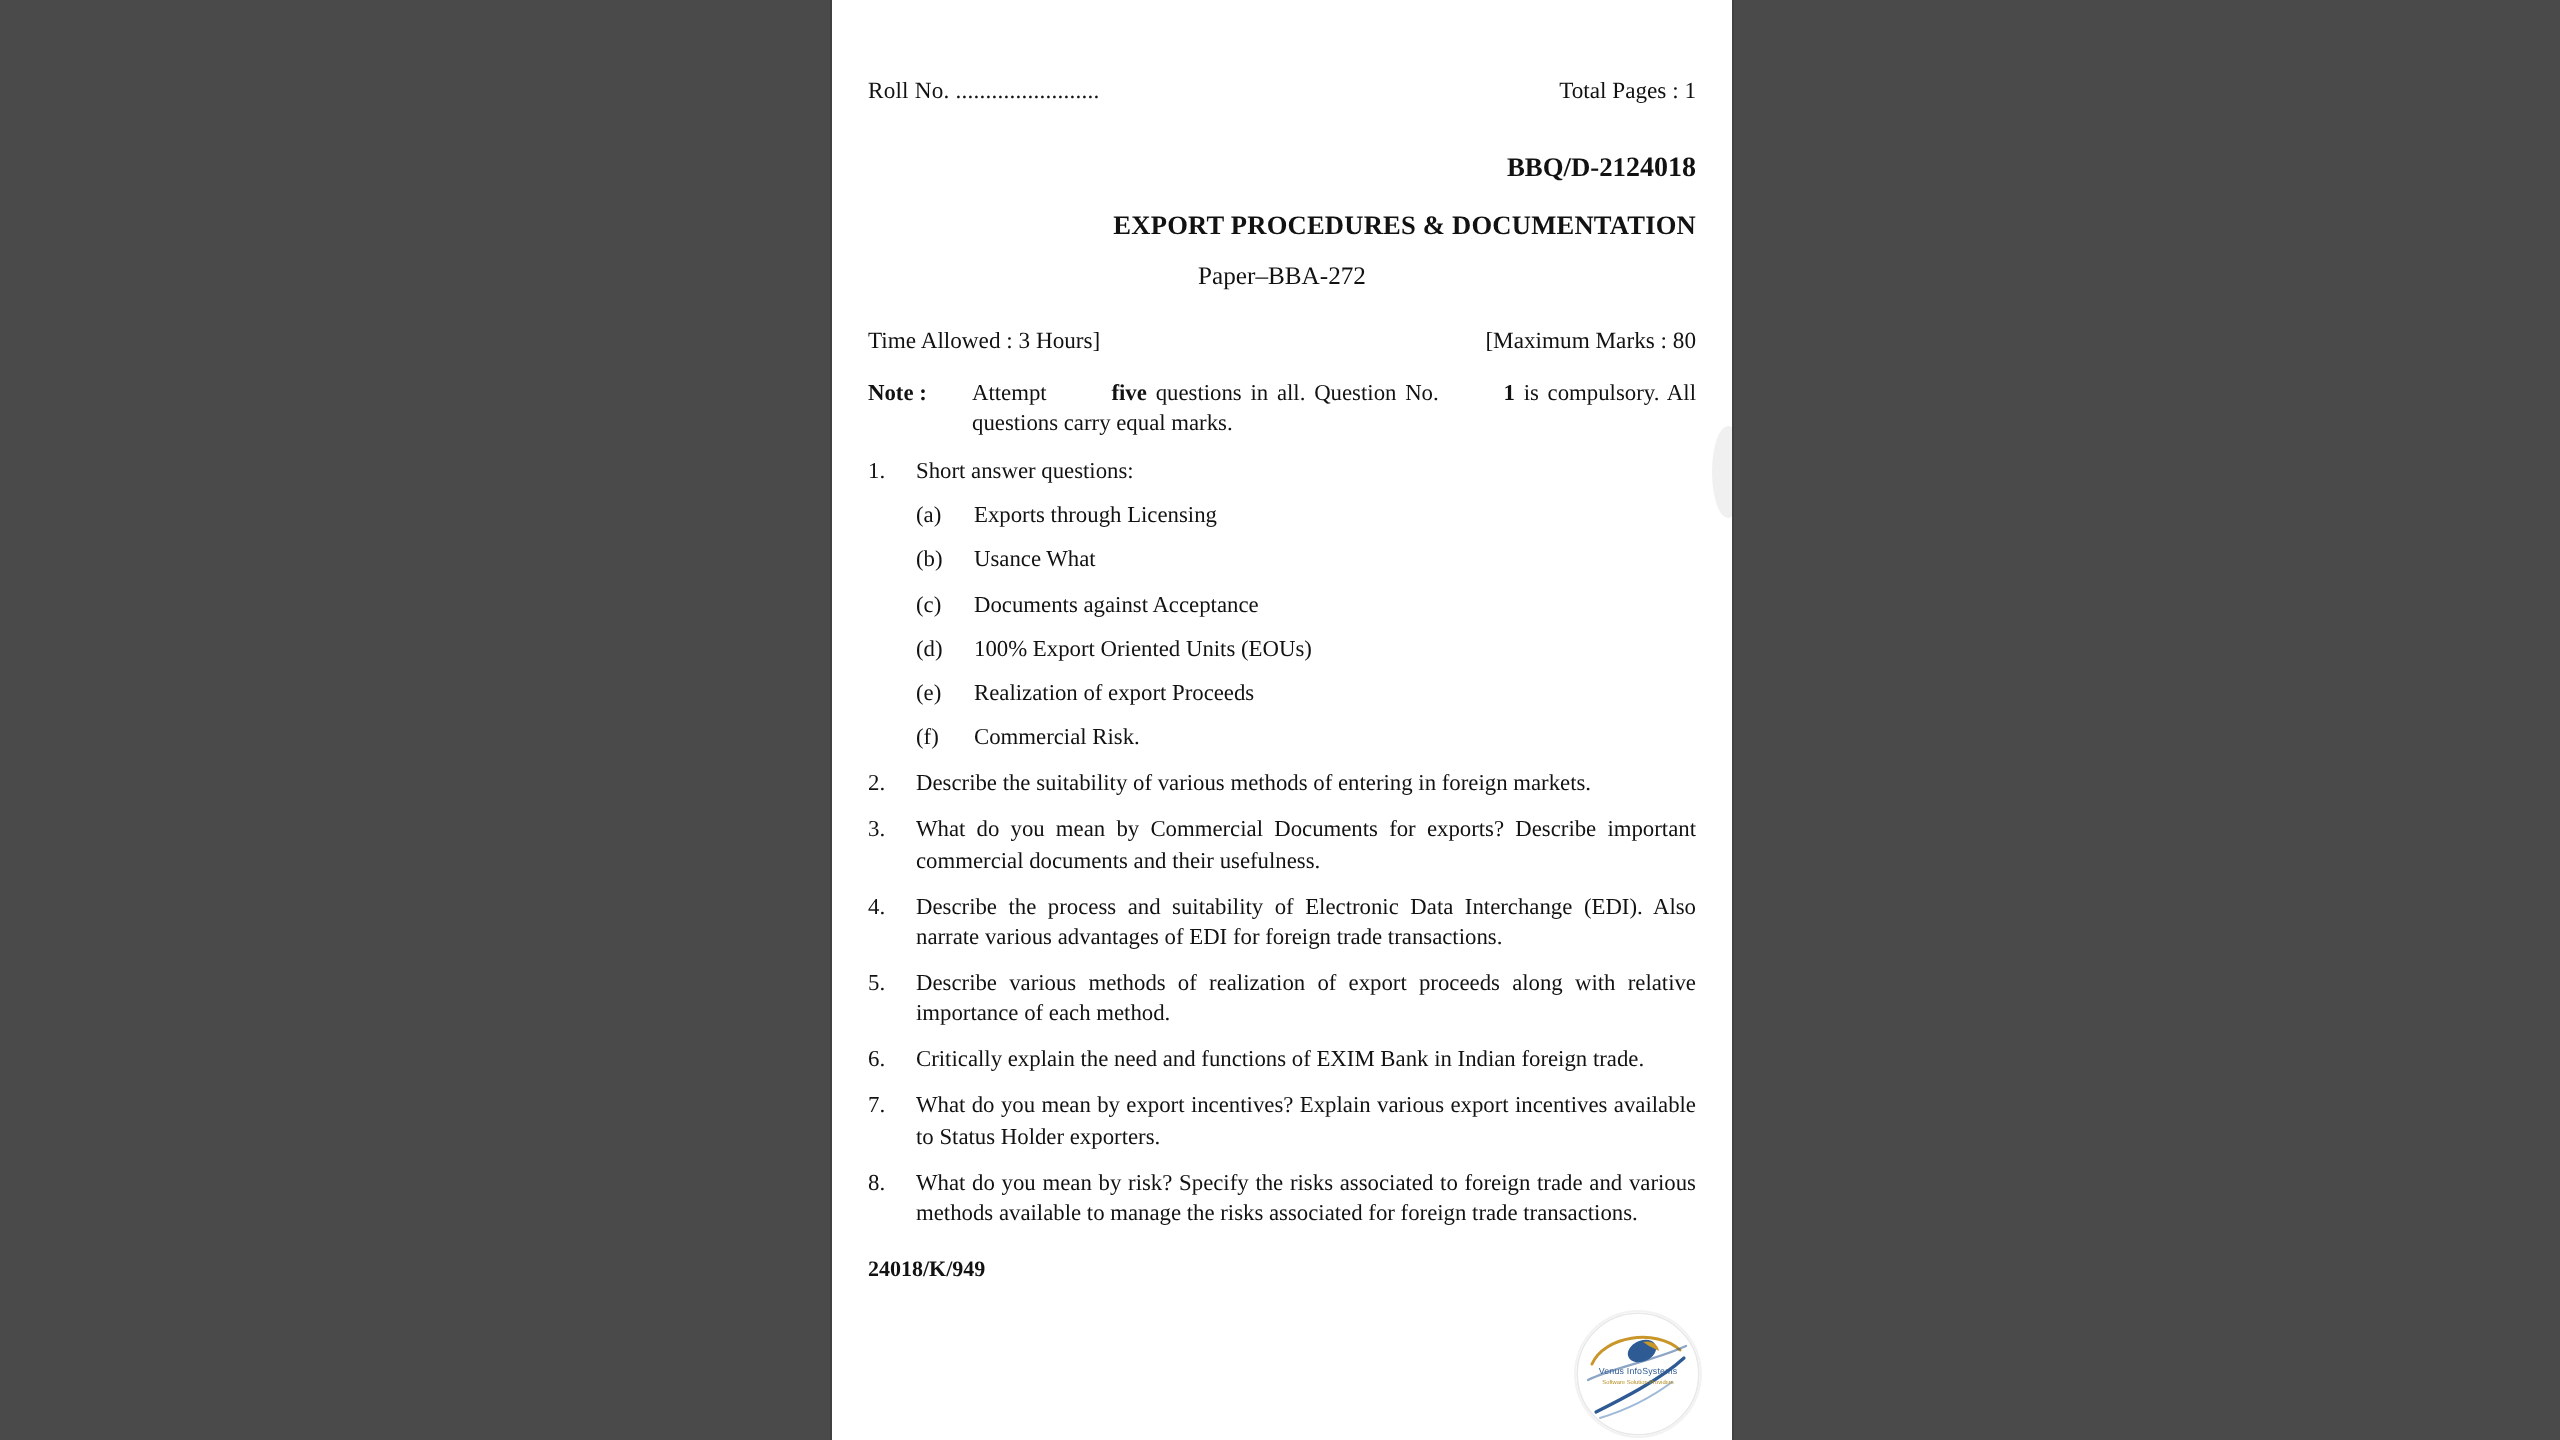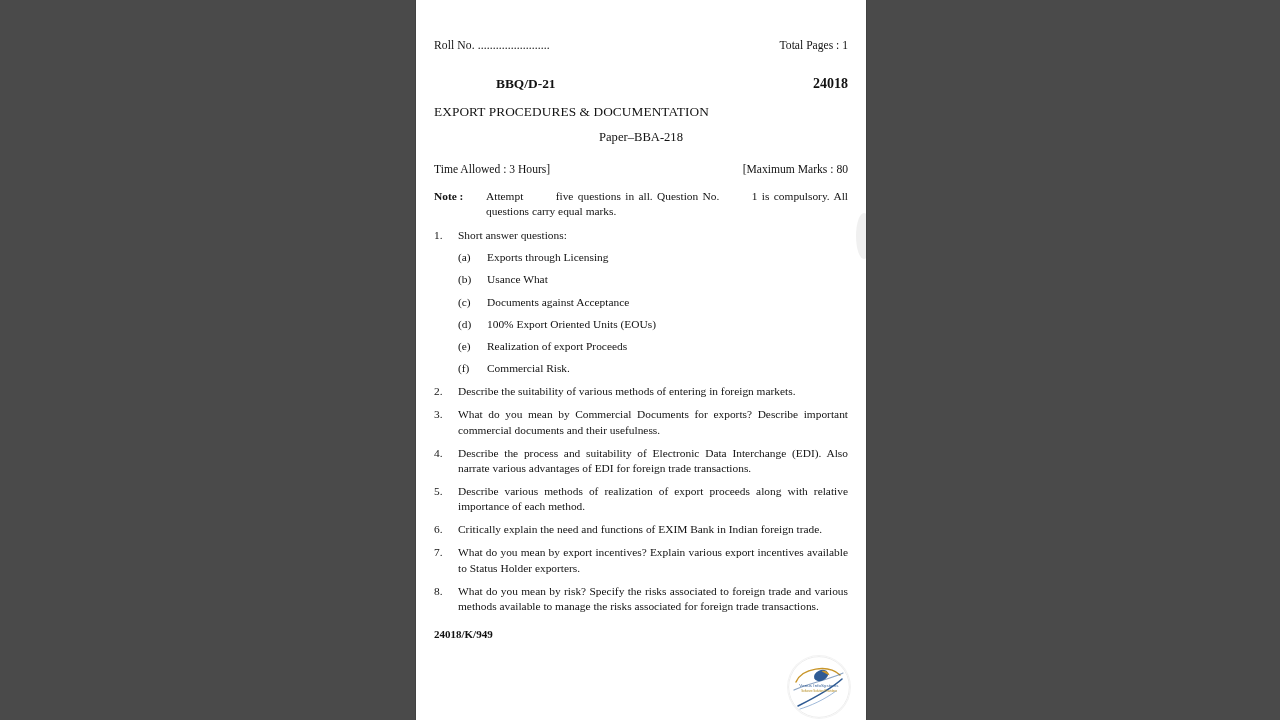--- a/index.html
+++ b/index.html
@@ -71,28 +71,28 @@
 
   .codeline {
     display: flex;
     align-items: baseline;
     margin-top: 22px;
     font-weight: bold;
     font-size: 13.4px;
   }
   .codeline .paper-code {
     flex: 1;
-    text-align: left;
+    text-align: right;
     padding-left: 62px;
   }
   .codeline .serial { font-size: 14px; }
 
   .subject {
-    text-align: left;
-    font-weight: normal;
+    text-align: right;
+    font-weight: bold;
     font-size: 13.3px;
     margin-top: 9px;
     letter-spacing: .1px;
   }
   .paperno {
     text-align: center;
     font-size: 12.6px;
     margin-top: 8px;
   }
 
@@ -106,21 +106,21 @@
   .note-label {
     font-weight: bold;
     width: 52px;
     flex: 0 0 52px;
   }
   .note-body {
     flex: 1;
     text-align: justify;
     text-align-last: left;
   }
-  .note-body b { font-weight: normal; padding-left: 28px; }
+  .note-body b { font-weight: bold; padding-left: 28px; }
 
   .section-title {
     text-align: center;
     font-weight: bold;
     font-size: 12.2px;
     margin-top: 13px;
   }
 
   .q {
     display: flex;
@@ -220,21 +220,21 @@
         <div class="rollno">Roll No. ........................</div>
         <div class="totalpages">Total Pages : 1</div>
       </div>
 
       <div class="codeline">
         <div class="paper-code">BBQ/D-21</div>
         <div class="serial">24018</div>
       </div>
 
       <div class="subject">EXPORT PROCEDURES &amp; DOCUMENTATION</div>
-      <div class="paperno">Paper–BBA-218</div>
+      <div class="paperno">Paper–BBA-272</div>
 
       <div class="row timerow">
         <div>Time Allowed : 3 Hours]</div>
         <div>[Maximum Marks : 80</div>
       </div>
 
       <div class="note">
         <div class="note-label">Note :</div>
         <div class="note-body"><span>Attempt </span><b>five</b><span> questions in all. Question No. </span><b>1</b><span> is compulsory. All questions carry equal marks.</span></div>
       </div>

